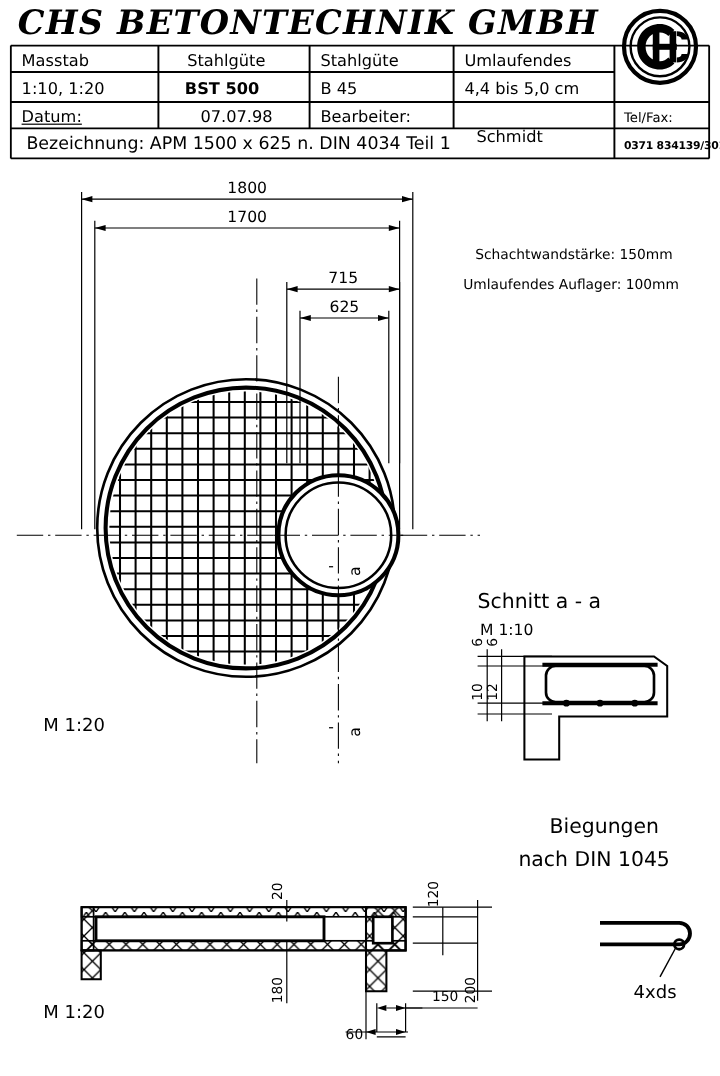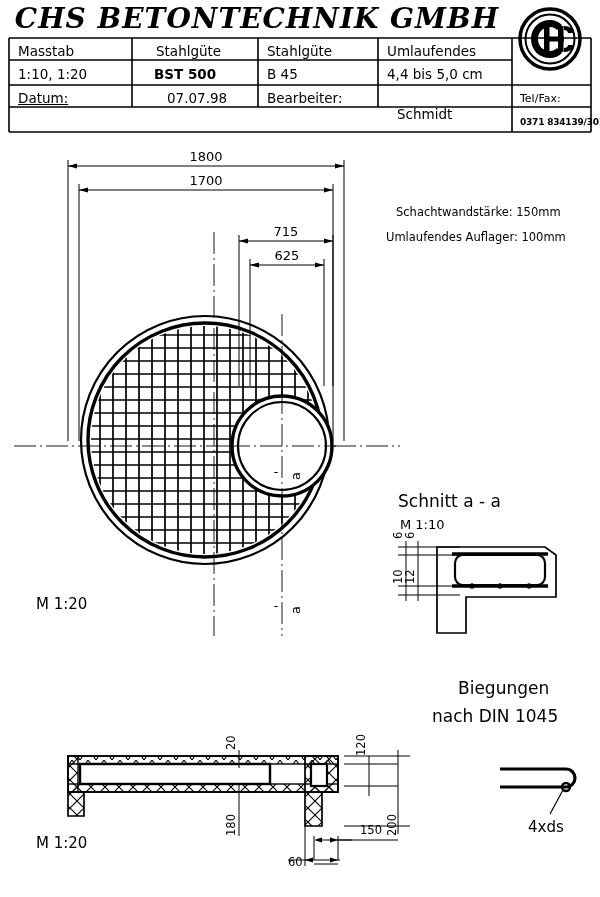--- a/index.html
+++ b/index.html
@@ -93,20 +93,21 @@
     <div class="cell" style="left:10px;top:62px;">1:10,  1:20</div>
     <div class="cell" style="left:146px;top:62px;font-weight:bold;">BST  500</div>
     <div class="cell" style="left:259px;top:62px;">B  45</div>
     <div class="cell" style="left:379px;top:62px;">4,4  bis  5,0  cm</div>
 
     <div class="cell" style="left:10px;top:86px;text-decoration:underline;">Datum:</div>
     <div class="cell" style="left:159px;top:86px;">07.07.98</div>
     <div class="cell" style="left:259px;top:86px;">Bearbeiter:</div>
     <div class="cell" style="left:389px;top:86px;margin-top:16px;">Schmidt</div>
 
+    <div class="cell" style="left:14px;top:108px;font-size:14.5px;">Bezeichnung:  APM  1500  x  625  n.  DIN  4034  Teil 1</div>
 
     <div class="cell small" style="left:512px;top:87px;">Tel/Fax:</div>
     <div class="cell tiny" style="left:512px;top:110px;">0371 834139/301</div>
   </div>
 
   <svg id="dwg" viewBox="0 0 600 761">
 
     <defs>
 
       <pattern id="xhatch" width="14" height="14" patternUnits="userSpaceOnUse">

